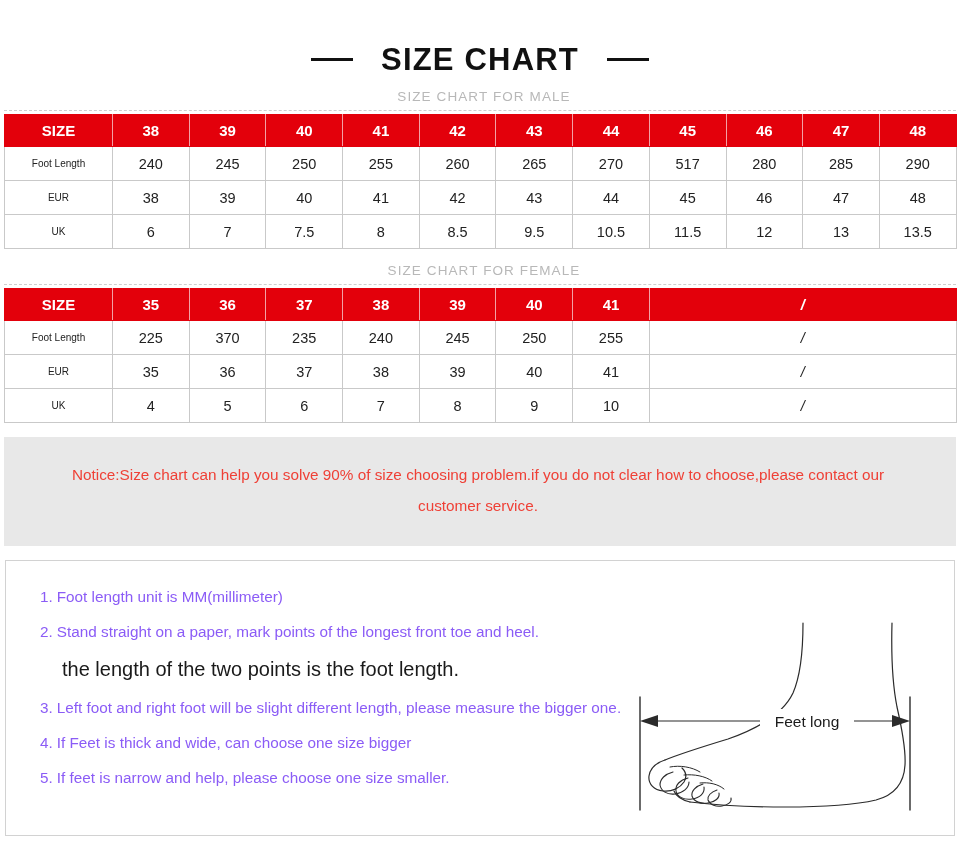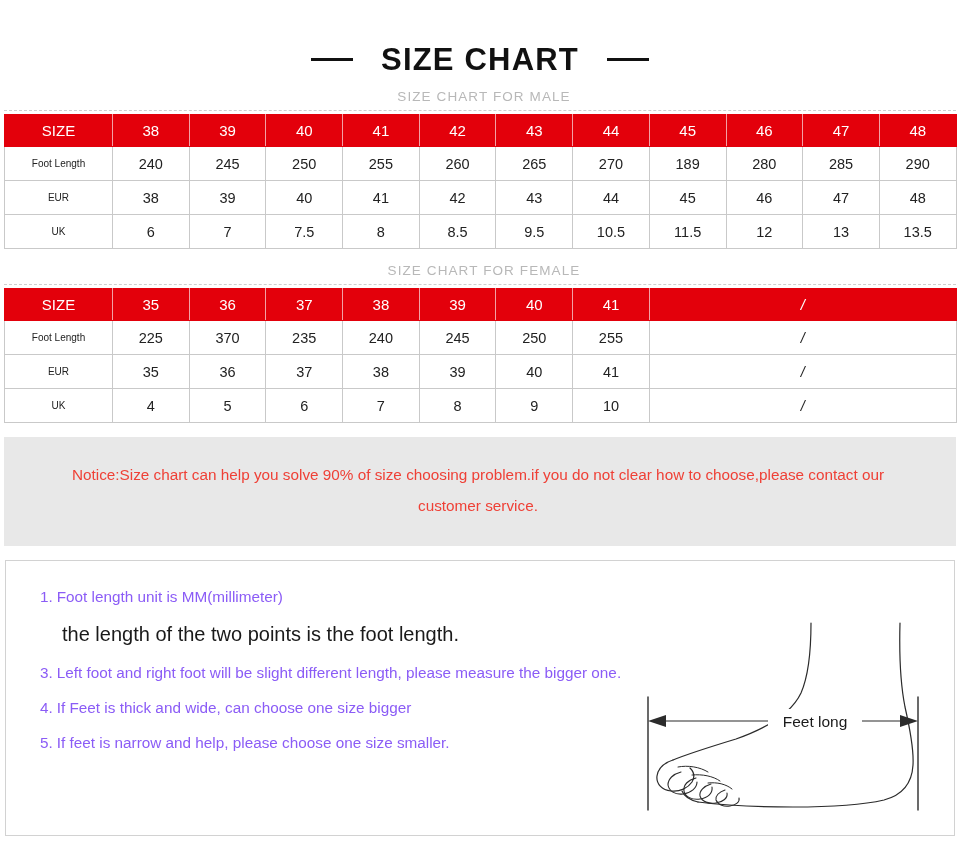--- a/index.html
+++ b/index.html
@@ -69,21 +69,21 @@
     font-size: 14.5px;
     height: 33px;
     padding: 0;
     color: #222;
     background: #fff;
     font-weight: normal;
   }
   .size-table tr.head-row th {
     background: #e3000b;
     color: #ffffff;
-    font-weight: normal;
+    font-weight: bold;
     font-size: 15px;
     border: 1px solid #e3000b;
     border-right-color: #f3a0a5;
     height: 31px;
   }
   .size-table tr.head-row th:last-child {
     border-right-color: #e3000b;
   }
   .size-table td.rowlabel, .size-table th.rowlabel {
     font-weight: normal;
@@ -138,21 +138,21 @@
     color: #1a1a1a;
     line-height: 1.25;
     margin-bottom: 16px;
     padding-left: 22px;
     white-space: nowrap;
   }
 
   
   .foot-diagram {
     position: absolute;
-    right: 6px;
+    right: 14px;
     bottom: 2px;
     width: 330px;
     height: 218px;
   }
   .foot-diagram svg { display: block; }
   .feet-long-label {
     font-family: "Liberation Sans", sans-serif;
     font-size: 15.5px;
     fill: #1a1a1a;
   }
@@ -204,21 +204,21 @@
         </tr>
         <tr>
           <td class="rowlabel">Foot Length</td>
           <td>240</td>
           <td>245</td>
           <td>250</td>
           <td>255</td>
           <td>260</td>
           <td>265</td>
           <td>270</td>
-          <td>189</td>
+          <td>517</td>
           <td>280</td>
           <td>285</td>
           <td>290</td>
         </tr>
         <tr>
           <td class="rowlabel">EUR</td>
           <td>38</td>
           <td>39</td>
           <td>40</td>
           <td>41</td>
@@ -316,20 +316,23 @@
   <div class="notice">
     <span>Notice:Size chart can help you solve 90% of size choosing problem.if you do not clear how to choose,please contact our</span>
     <span class="line2">customer service.</span>
   </div>
 
   <div class="instructions">
     <div class="instr-list">
       <div class="instr-item">
         <span class="num">1.</span><span>Foot length unit is MM(millimeter)</span>
       </div>
+      <div class="instr-item">
+        <span class="num">2.</span><span>Stand straight on a paper, mark points of the longest front toe and heel.</span>
+      </div>
       <div class="instr-cont">the length of the two points is the foot length.</div>
       <div class="instr-item">
         <span class="num">3.</span><span>Left foot and right foot will be slight different length, please measure the bigger one.</span>
       </div>
       <div class="instr-item">
         <span class="num">4.</span><span>If Feet is thick and wide, can choose one size bigger</span>
       </div>
       <div class="instr-item">
         <span class="num">5.</span><span>If feet is narrow and help, please choose one size smaller.</span>
       </div>

